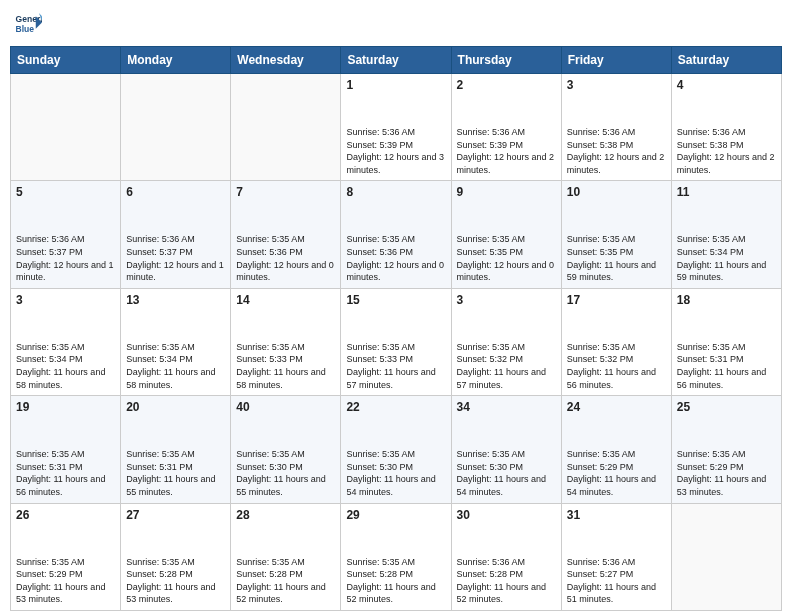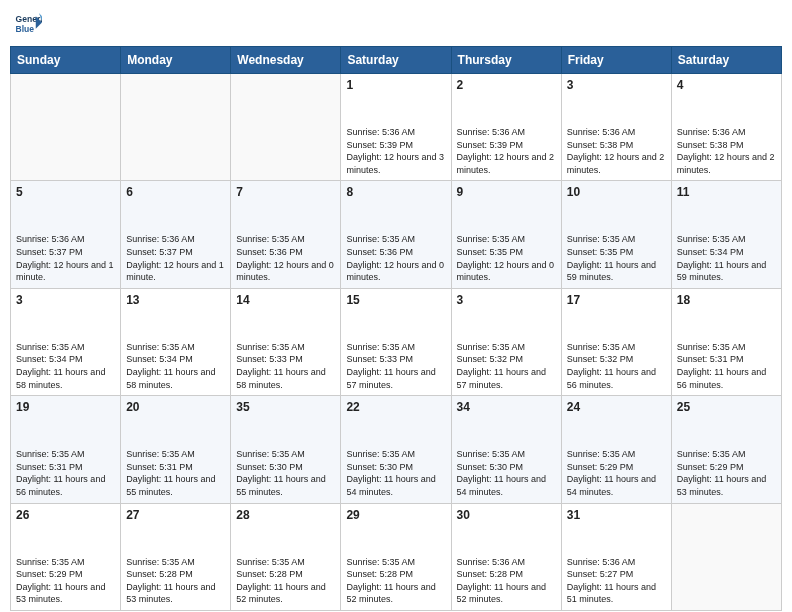--- a/index.html
+++ b/index.html
@@ -248,21 +248,21 @@
 Sunset: 5:31 PM
 Daylight: 11 hours and 56 minutes.</div>
         </td>
         <td>
           <span class="day-number">20</span>
           <div class="day-info">Sunrise: 5:35 AM
 Sunset: 5:31 PM
 Daylight: 11 hours and 55 minutes.</div>
         </td>
         <td>
-          <span class="day-number">35</span>
+          <span class="day-number">40</span>
           <div class="day-info">Sunrise: 5:35 AM
 Sunset: 5:30 PM
 Daylight: 11 hours and 55 minutes.</div>
         </td>
         <td>
           <span class="day-number">22</span>
           <div class="day-info">Sunrise: 5:35 AM
 Sunset: 5:30 PM
 Daylight: 11 hours and 54 minutes.</div>
         </td>

